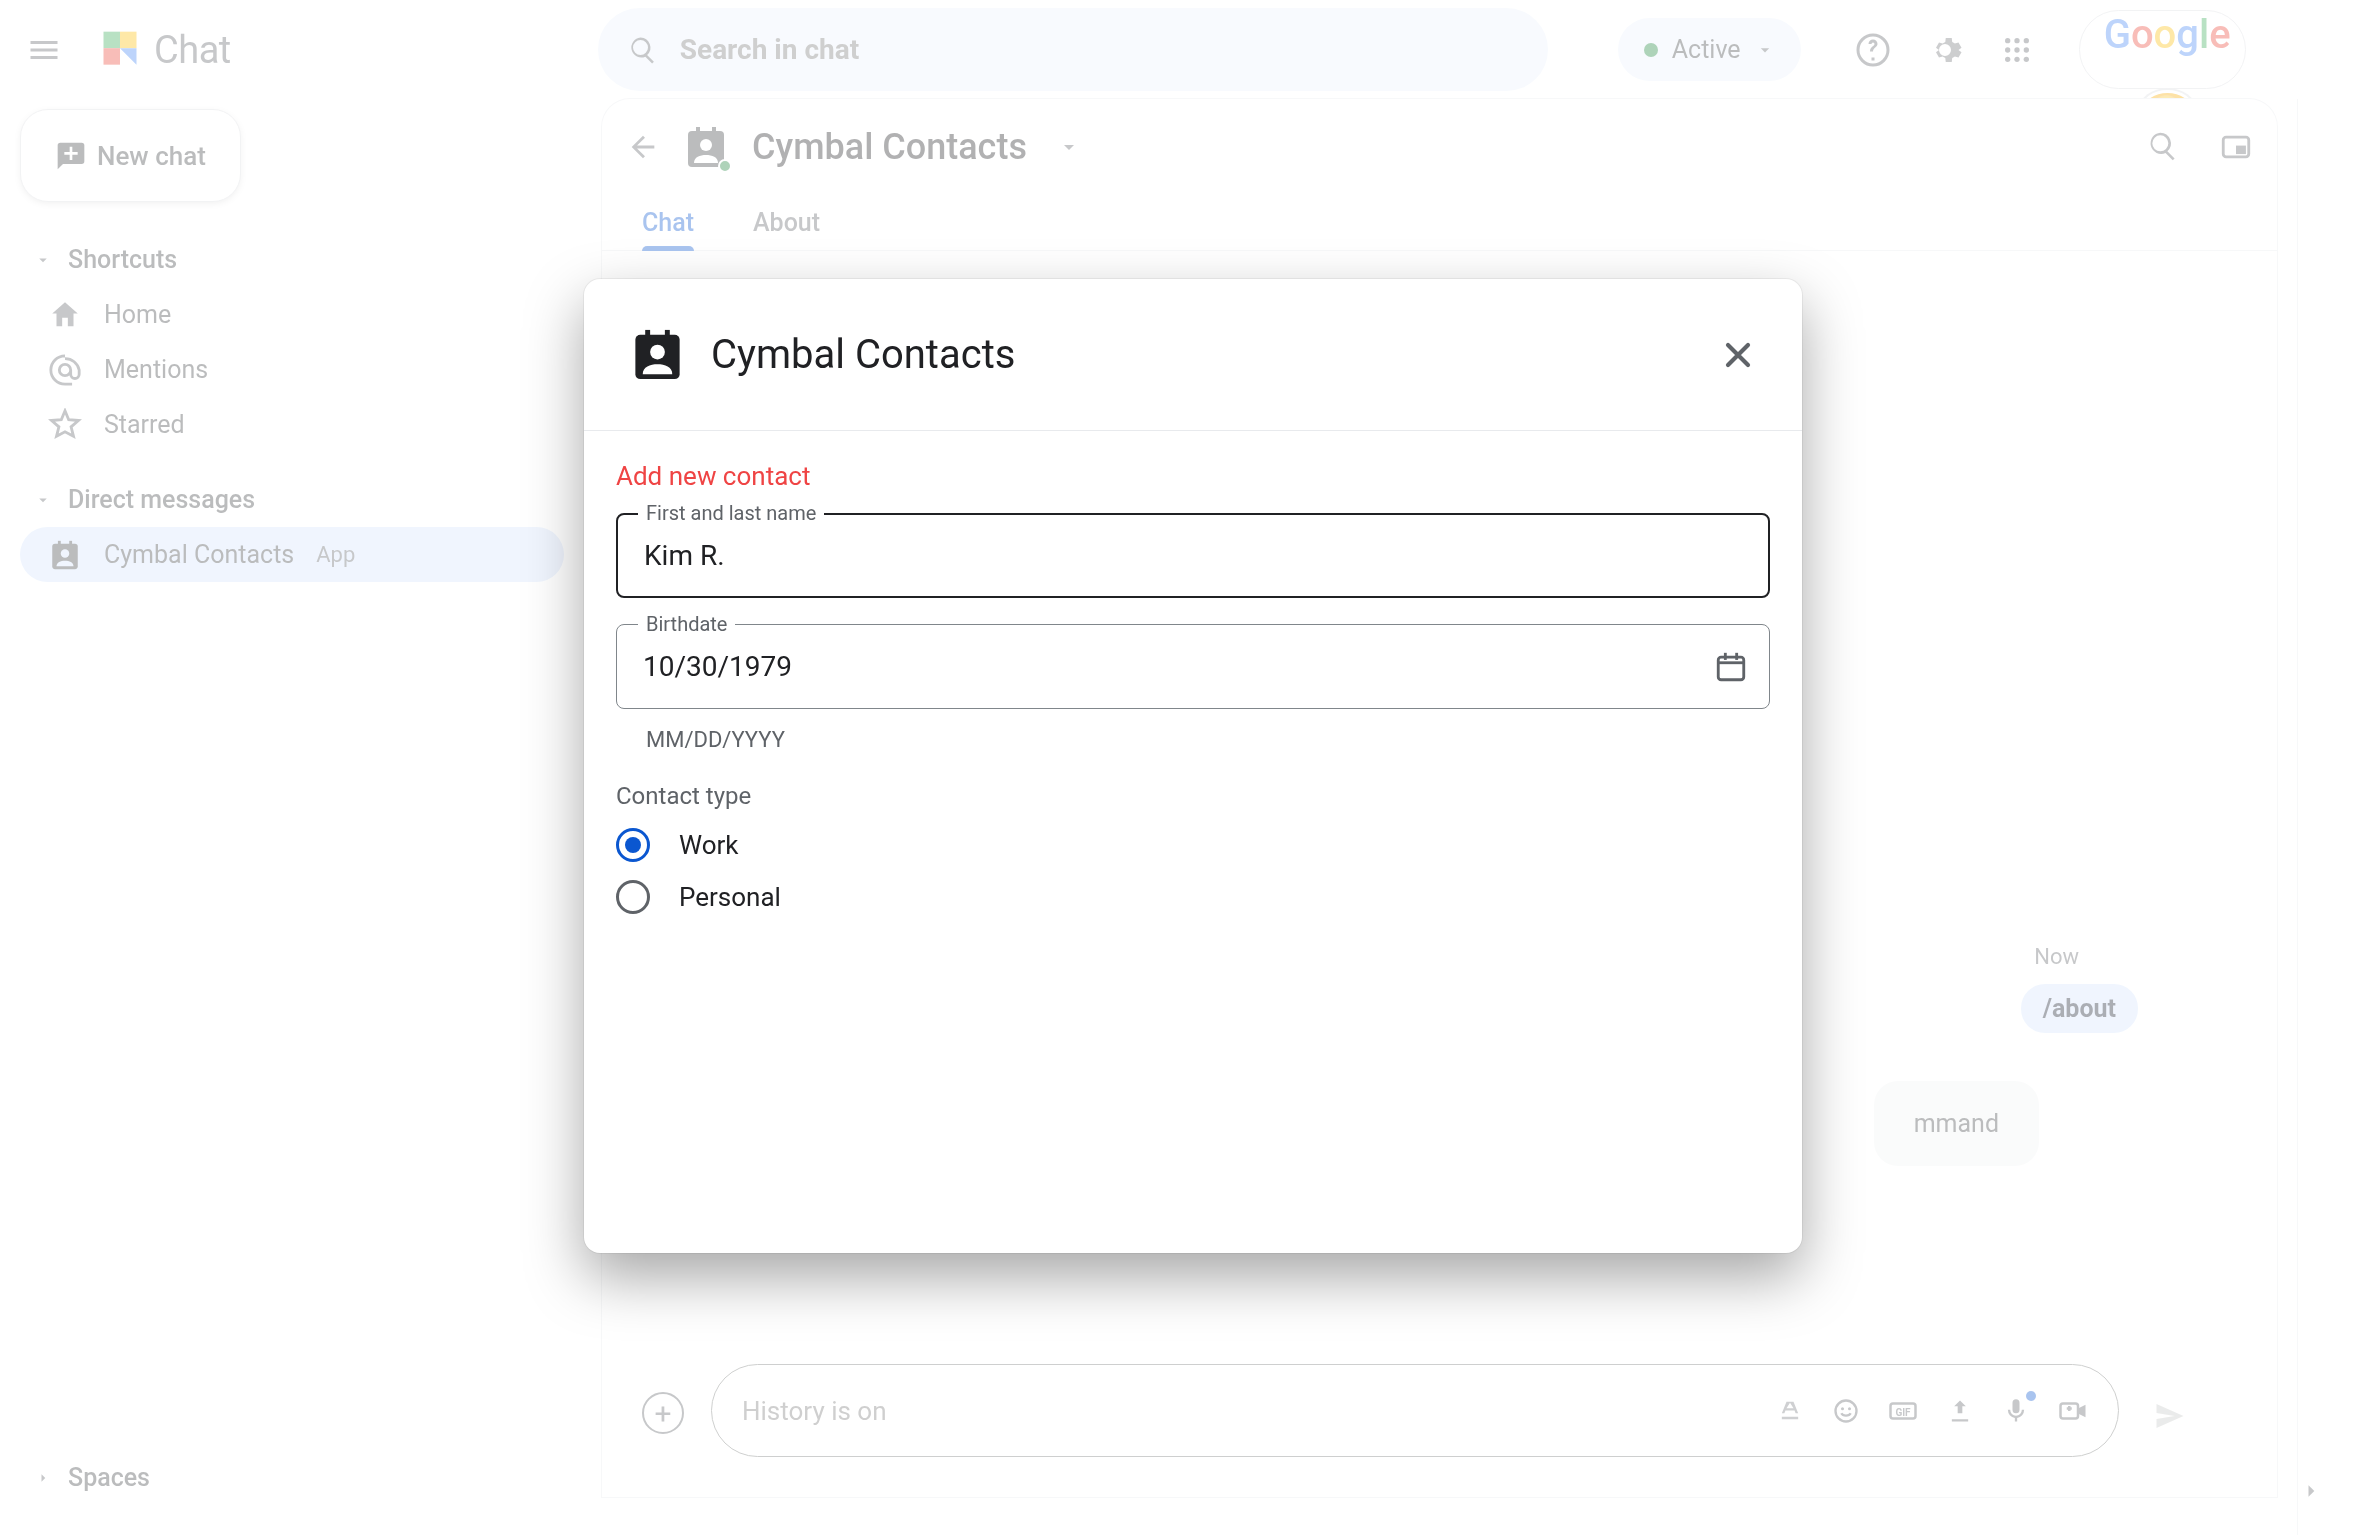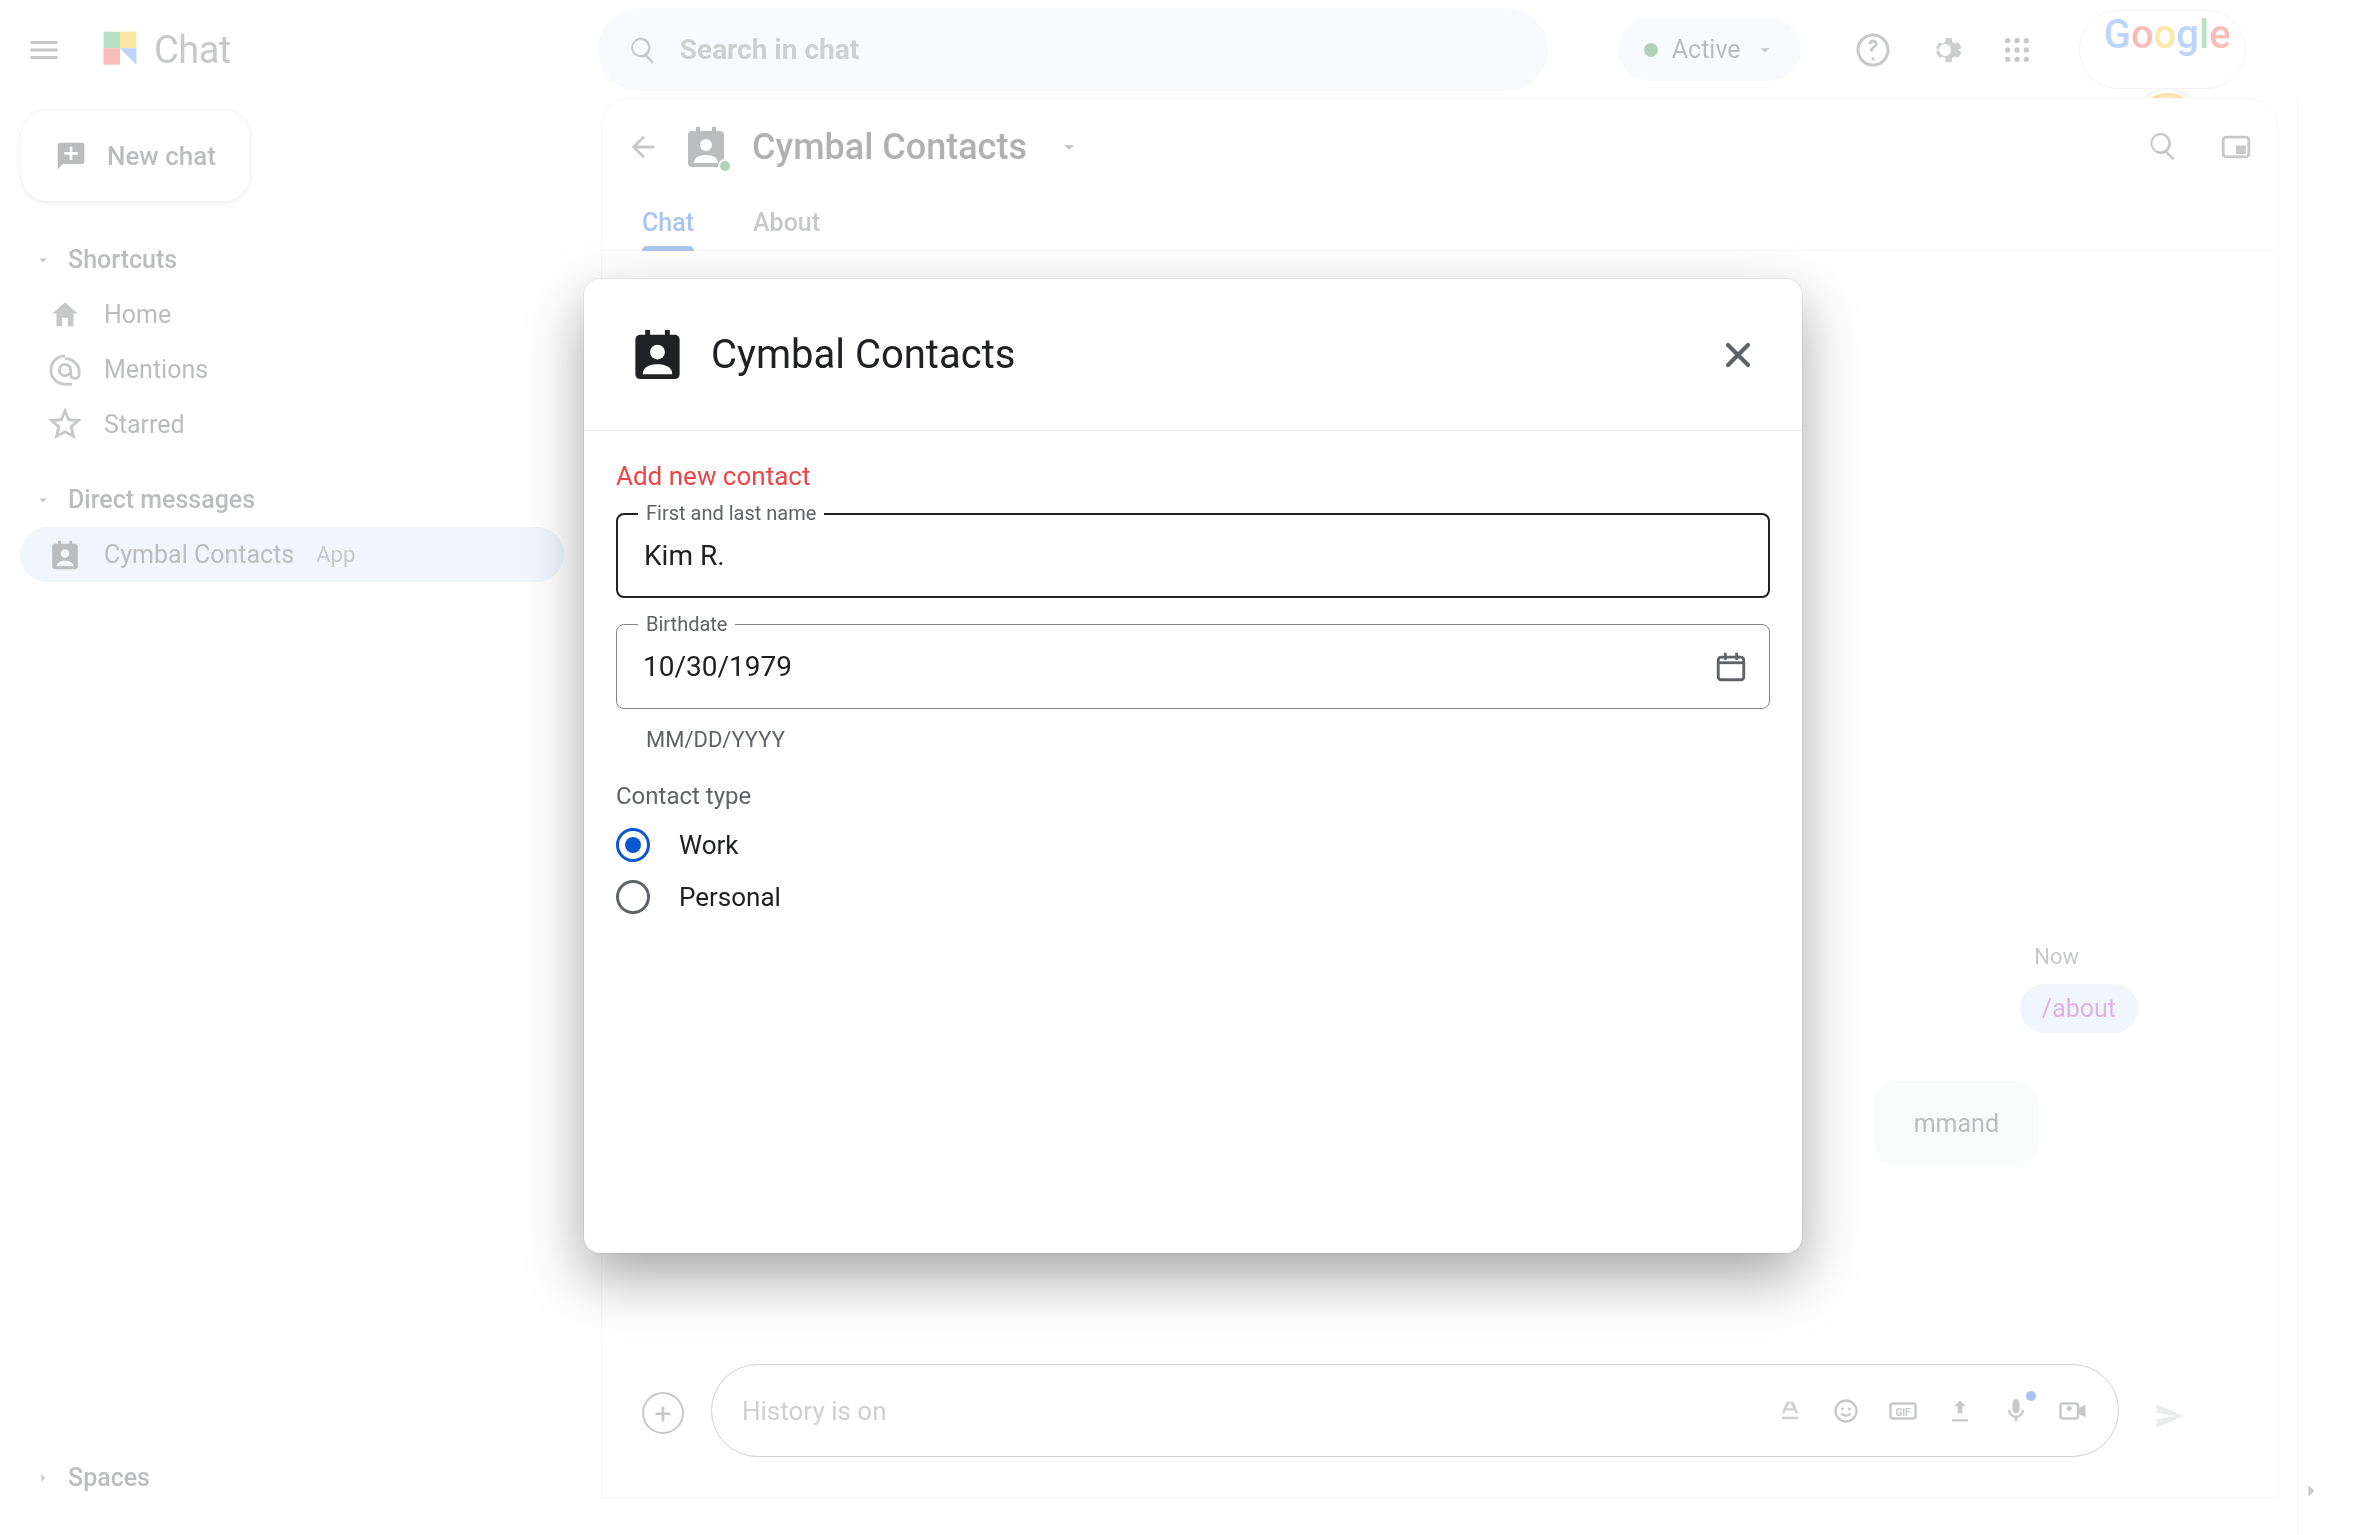--- a/index.html
+++ b/index.html
@@ -17,21 +17,21 @@
 .status-pill { margin-left:50px; height:63px; background:#eaf1fb; border-radius:32px; display:flex; align-items:center; padding:0 26px; gap:14px; font-size:25px; color:#3c4043; }
 .status-dot { width:14px; height:14px; background:#188038; border-radius:50%; }
 .top-icons { display:flex; align-items:center; gap:28px; margin-left:30px; }
 .icon-btn { width:44px; height:44px; display:flex; align-items:center; justify-content:center; border-radius:50%; cursor:pointer; color:#5f6368; }
 .google-pill { margin-left:20px; border:1px solid #dadce0; border-radius:40px; height:79px; display:flex; align-items:center; padding:0 14px 0 24px; gap:32px;flex-direction:column; }
 .google-word { font-size:40px; font-weight:500; }
 .avatar { width:53px; height:53px; border-radius:50%; background:#f9ab00; border:3px solid #fff; box-shadow:0 0 0 2px #dadce0; display:flex; align-items:center; justify-content:center; font-size:28px; }
 
 
 .sidebar { position:absolute; left:0; top:99px; bottom:0; width:584px; padding:10px 20px; }
-.new-chat-btn { display:flex; align-items:center; gap:20px; background:#fff; border:1px solid #dadce0; box-shadow:0 2px 6px rgba(0,0,0,0.15); border-radius:28px; height:93px; padding:0 34px; font-size:26px; font-weight:500; color:#3c4043; width:fit-content; margin-bottom:30px; cursor:pointer; }
+.new-chat-btn { display:flex; align-items:center; gap:10px; background:#fff; border:1px solid #dadce0; box-shadow:0 2px 6px rgba(0,0,0,0.15); border-radius:28px; height:93px; padding:0 34px; font-size:26px; font-weight:500; color:#3c4043; width:fit-content; margin-bottom:30px; cursor:pointer; }
 .nav-section-label { display:flex; align-items:center; gap:16px; height:55px; padding:0 14px; font-size:25px; font-weight:500; color:#3c4043; cursor:pointer; }
 .nav-item { display:flex; align-items:center; gap:22px; height:55px; padding:0 28px; border-radius:28px; font-size:25px; color:#3c4043; cursor:pointer; }
 .nav-item.active { background:#d3e3fd; }
 .nav-item .chip { color:#5f6368; font-size:22px; }
 .nav-icon { width:34px; height:34px; color:#5f6368; flex-shrink:0; }
 .spaces { position:absolute; bottom:30px; left:20px; right:20px; }
 .spaces .nav-section-label { font-size:25px; }
 .caret { width:18px; height:18px; }
 
 
@@ -42,21 +42,21 @@
 .app-icon .dot { position:absolute; right:-2px; bottom:-2px; width:14px; height:14px; background:#188038; border:2px solid #fff; border-radius:50%; }
 .chat-title { font-size:36px; font-weight:500; color:#202124; }
 .chat-title-caret { margin-left:8px; color:#5f6368; }
 .header-right { margin-left:auto; display:flex; gap:40px; color:#5f6368; }
 .tabs { display:flex; gap:59px; padding:0 40px; border-bottom:1px solid #e8eaed; height:57px; }
 .tab { font-size:25px; font-weight:500; color:#5f6368; display:flex; align-items:center; cursor:pointer; position:relative; }
 .tab.active { color:#0b57d0; }
 .tab.active::after { content:''; position:absolute; left:0; right:0; bottom:-1px; height:5px; background:#0b57d0; border-radius:5px 5px 0 0; }
 .chat-body { height:1059px; position:relative; }
 .msg-time { position:absolute; right:198px; top:693px; color:#5f6368; font-size:22px; }
-.msg-cmd { position:absolute; right:139px; top:733px; background:#d3e3fd; color:#a21caf; font-weight:400; padding:10px 22px; border-radius:24px; font-size:25px; }
+.msg-cmd { position:absolute; right:139px; top:733px; background:#d3e3fd; color:#0f172a; font-weight:700; padding:10px 22px; border-radius:24px; font-size:25px; }
 .bot-msg { position:absolute; right:238px; top:830px; background:#f1f3f4; padding:28px 40px; border-radius:24px; font-size:25px; color:#3c4043; }
 .compose { position:absolute; left:109px; right:158px; bottom:40px; height:93px; border:1px solid #747775; border-radius:48px; display:flex; align-items:center; padding:0 30px; gap:26px; }
 .compose input { flex:1; border:none; font-size:26px; outline:none; background:transparent; }
 .compose-icons { display:flex; gap:28px; color:#5f6368; align-items:center; }
 .compose-left { position:absolute; left:40px; bottom:63px; width:42px; height:42px; border:2px solid #5f6368; border-radius:50%; display:flex; align-items:center; justify-content:center; color:#5f6368; cursor:pointer; font-size:30px; }
 .send-icon { position:absolute; right:89px; bottom:63px; color:#c4c7c5; }
 
 
 .rightrail { position:absolute; right:0; top:99px; bottom:0; width:79px; display:flex; flex-direction:row; align-items:center; gap:50px; padding-top:50px; border-left:1px solid #e8eaed; }
 .rail-icon { width:36px; height:36px; cursor:pointer; }

